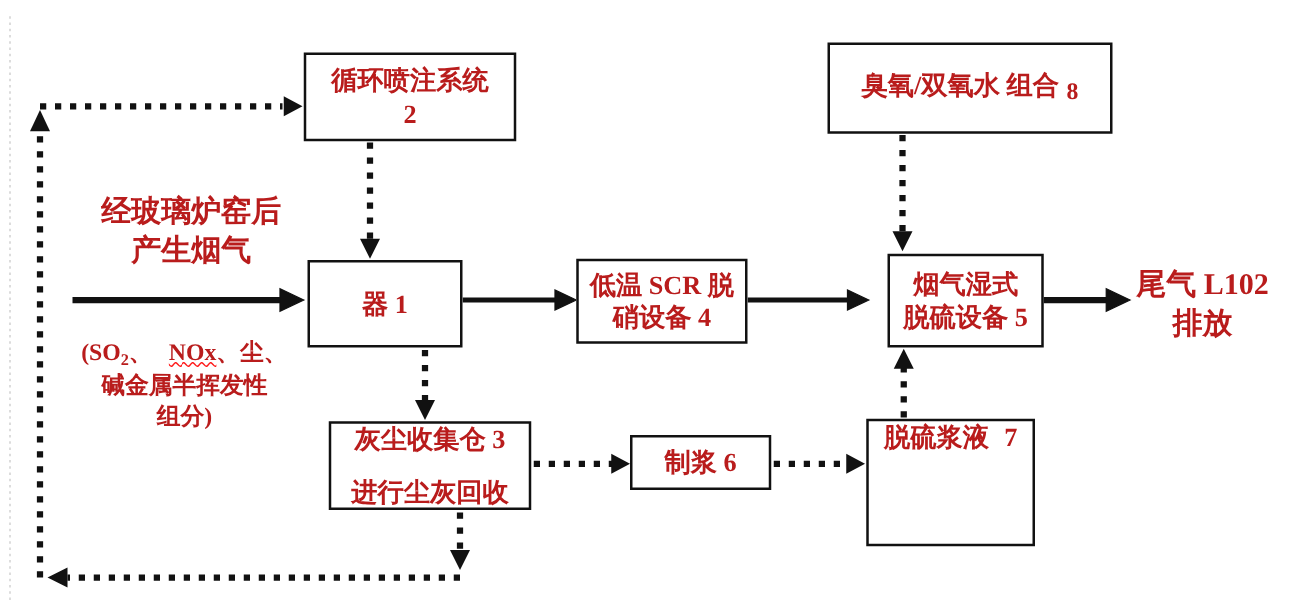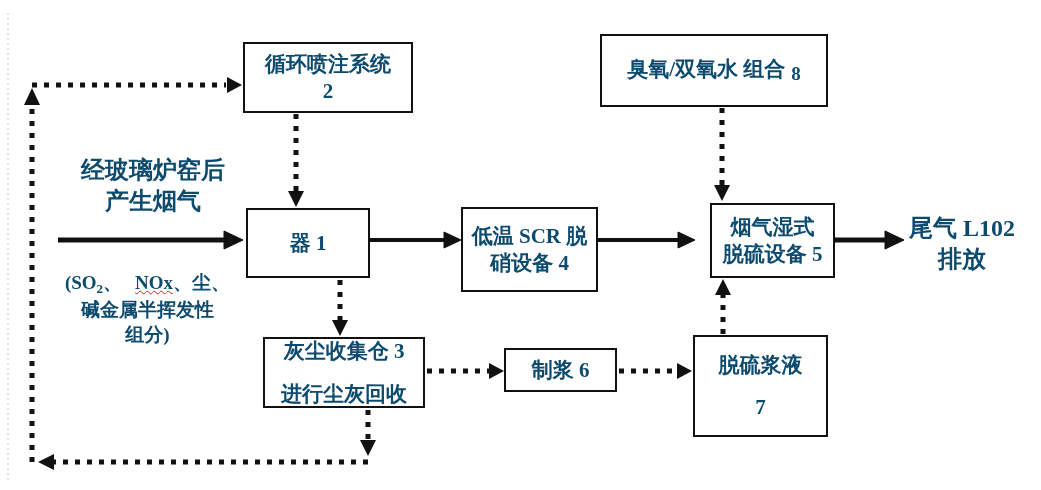--- a/index.html
+++ b/index.html
@@ -1,37 +1,37 @@
 <!DOCTYPE html>
 <html><head>
 <meta charset="utf-8">
 <style>
   html,body{margin:0;padding:0;background:#ffffff;}
   .stage{
     position:relative;width:1041px;height:490px;background:#ffffff;
-    font-family:"Liberation Serif","DejaVu Serif",serif;color:#0c4a6e;overflow:hidden;
+    font-family:"Liberation Serif","DejaVu Serif",serif;color:#b91c1c;overflow:hidden;
   }
   .wires{position:absolute;left:0;top:0;width:1041px;height:490px;}
   .box{
     position:absolute;border:2px solid #111;background:#fff;
     display:flex;flex-direction:column;align-items:center;justify-content:center;
     text-align:center;font-size:21px;font-weight:600;line-height:1.25;box-sizing:border-box;
   }
   .lbl{position:absolute;text-align:center;font-size:24px;font-weight:700;line-height:1.3;}
   .lbl.bold{font-weight:800;font-size:19px;line-height:1.32;}
   .num8{font-size:19px;vertical-align:-4px;padding-left:6px;}
   .sub2{font-size:13px;vertical-align:-4px;}
   .sp-err{
     text-decoration-line:underline;
     text-decoration-style:wavy;
     text-decoration-color:#ff1a1a;
     text-decoration-thickness:1px;
     margin-left:13px;
   }
-  .box7-inner{display:flex;flex-direction:column;justify-content:space-evenly;height:100%;width:100%;}
+  .box7-inner{display:flex;flex-direction:row;justify-content:space-evenly;height:100%;width:100%;}
 </style>
 </head>
 <body>
 
 <div class="stage">
 
   <svg class="wires" viewBox="0 0 1041 490">
 
     <line x1="8" y1="13" x2="8" y2="480" stroke="#c8c8c8" stroke-width="1" stroke-dasharray="2 3"></line>
 
@@ -74,29 +74,29 @@
       <polygon points="32,88 24,105 40,105"></polygon>
       <polygon points="242,85 227,77 227,93"></polygon>
     </g>
   </svg>
 
   <div class="box" style="left:243px;top:42px;width:170px;height:71px;">
     <span>循环喷注系统</span>
     <span>2</span>
   </div>
 
-  <div class="box" style="left:600px;top:34px;width:228px;height:73px;">
+  <div class="box" style="left:662px;top:34px;width:228px;height:73px;">
     <span><span>臭氧/双氧水 组合</span><span class="num8">8</span></span>
   </div>
 
   <div class="box" style="left:246px;top:208px;width:124px;height:70px;">
     <span>器 1</span>
   </div>
 
-  <div class="box" style="left:461px;top:207px;width:137px;height:85px;">
+  <div class="box" style="left:461px;top:207px;width:137px;height:68px;">
     <span>低温 SCR 脱</span>
     <span>硝设备 4</span>
   </div>
 
   <div class="box" style="left:695px;top:203px;width:125px;height:75px;margin-left:15px;">
     <span>烟气湿式</span>
     <span>脱硫设备 5</span>
   </div>
 
   <div class="box" style="left:263px;top:337px;width:162px;height:71px;gap:17px;">

